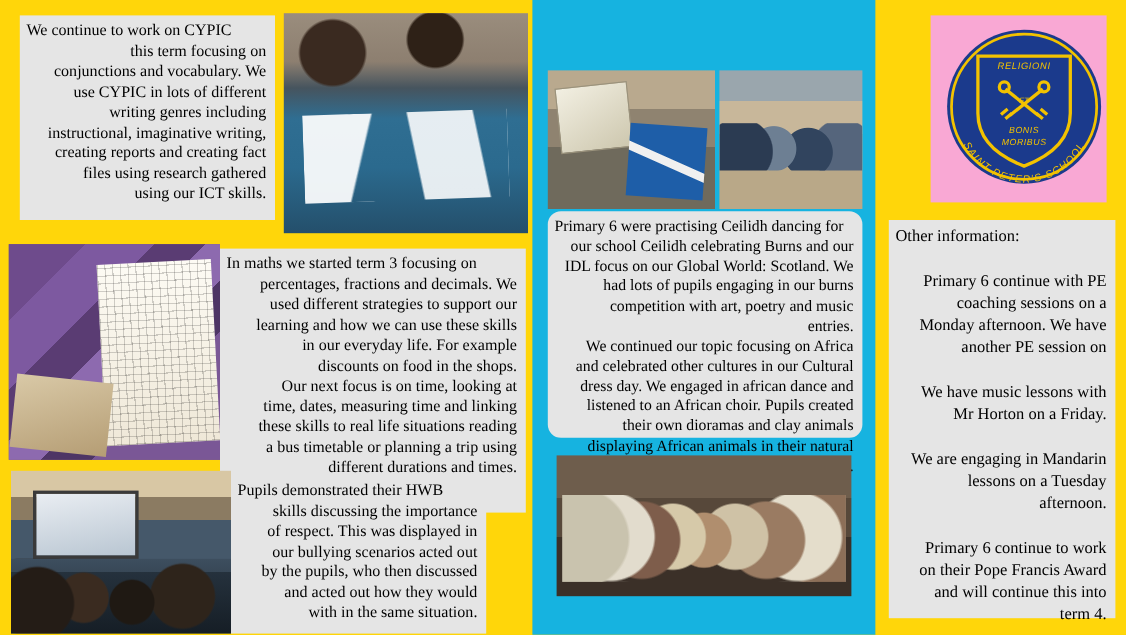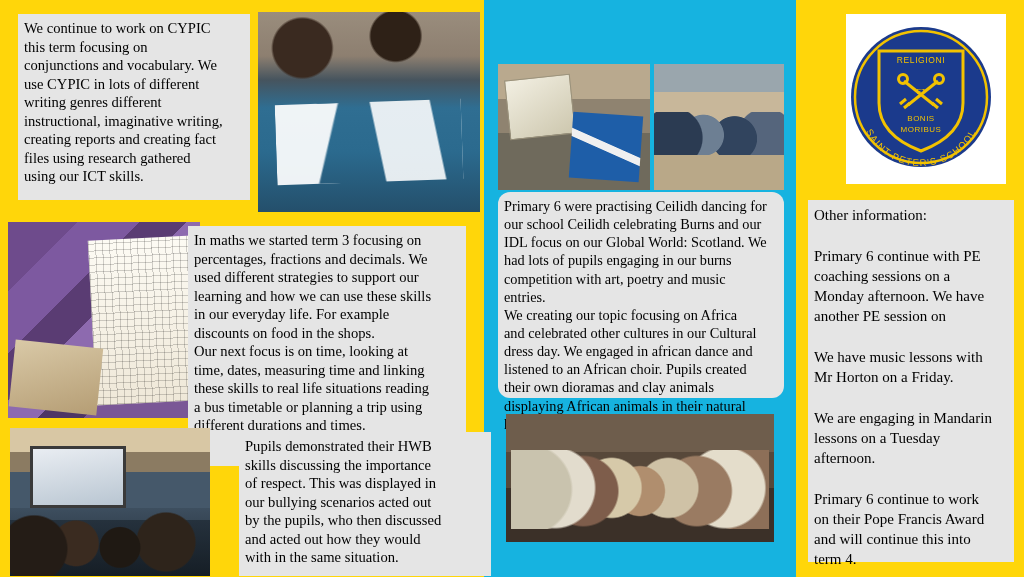--- a/index.html
+++ b/index.html
@@ -44,20 +44,21 @@
     box-sizing: border-box;
     padding: 6px 8px 6px 6px;
     line-height: 1.22;
     font-size: 14.6px;
   }
   .textbox p {
     margin: 0;
   }
   .textbox p + p {
     margin-top: 0.05em;
+    text-align: right;
   }
 
   
   .photo {
     position: absolute;
     overflow: hidden;
     background: #6b6b6b;
   }
   .photo .ph-inner {
     position: absolute;
@@ -193,24 +194,25 @@
       radial-gradient(circle at 50% 52%, #b08e6e 0 18%, transparent 19%),
       radial-gradient(circle at 61% 48%, #cfc2a6 0 18%, transparent 19%),
       radial-gradient(circle at 72% 52%, #9a7b62 0 18%, transparent 19%),
       radial-gradient(circle at 83% 48%, #e4ddcb 0 18%, transparent 19%),
       radial-gradient(circle at 94% 52%, #8d6f58 0 18%, transparent 19%);
   }
 
   
   .crest-box {
     position: absolute;
-    background: #ffffff;
+    background: #f9a8d4;
     display: flex;
     align-items: center;
-    justify-content: flex-start;
+    justify-content: flex-end;
+    font-style: italic;
   }
   .crest-svg { display: block; }
 
   .caption-ceilidh { font-size: 14.3px; border-radius: 12px; }
   .caption-other { font-size: 15px; line-height: 1.3; }
 </style>
 </head>
 <body>
 
 <div class="page">
@@ -221,50 +223,50 @@
 
   <div class="photo ph-classroom1" style="left:258px; top:12px; width:222px; height:200px;">
     <div class="ph-inner"></div>
   </div>
 
   <div class="textbox" style="left:18px; top:14px; width:232px; height:186px;">
     <p>We continue to work on CYPIC</p>
     <p>this term focusing on</p>
     <p>conjunctions and vocabulary. We</p>
     <p>use CYPIC in lots of different</p>
-    <p>writing genres different</p>
+    <p>writing genres including</p>
     <p>instructional, imaginative writing,</p>
     <p>creating reports and creating fact</p>
     <p>files using research gathered</p>
     <p>using our ICT skills.</p>
   </div>
 
   <div class="photo ph-maths" style="left:8px; top:222px; width:192px; height:196px;">
     <div class="ph-inner"></div>
   </div>
 
-  <div class="textbox" style="left:188px; top:226px; width:278px; height:240px;">
+  <div class="textbox" style="left:200px; top:226px; width:278px; height:240px;">
     <p>In maths we started term 3 focusing on</p>
     <p>percentages, fractions and decimals. We</p>
     <p>used different strategies to support our</p>
     <p>learning and how we can use these skills</p>
     <p>in our everyday life. For example</p>
     <p>discounts on food in the shops.</p>
     <p>Our next focus is on time, looking at</p>
     <p>time, dates, measuring time and linking</p>
     <p>these skills to real life situations reading</p>
     <p>a bus timetable or planning a trip using</p>
     <p>different durations and times.</p>
   </div>
 
   <div class="photo ph-hwb" style="left:10px; top:428px; width:200px; height:148px;">
     <div class="ph-inner"></div>
   </div>
 
-  <div class="textbox" style="left:210px; top:432px; width:252px; height:144px;margin-left:29px;">
+  <div class="textbox" style="left:210px; top:432px; width:232px; height:144px;">
     <p>Pupils demonstrated their HWB</p>
     <p>skills discussing the importance</p>
     <p>of respect. This was displayed in</p>
     <p>our bullying scenarios acted out</p>
     <p>by the pupils, who then discussed</p>
     <p>and acted out how they would</p>
     <p>with in the same situation.</p>
   </div>
 
   <div class="photo ph-dioramas" style="left:498px; top:64px; width:152px; height:126px;">
@@ -275,21 +277,21 @@
     <div class="ph-inner"></div>
   </div>
 
   <div class="textbox caption-ceilidh" style="left:498px; top:192px; width:286px; height:206px;">
     <p>Primary 6 were practising Ceilidh dancing for</p>
     <p>our school Ceilidh celebrating Burns and our</p>
     <p>IDL focus on our Global World: Scotland. We</p>
     <p>had lots of pupils engaging in our burns</p>
     <p>competition with art, poetry and music</p>
     <p>entries.</p>
-    <p>We creating our topic focusing on Africa</p>
+    <p>We continued our topic focusing on Africa</p>
     <p>and celebrated other cultures in our Cultural</p>
     <p>dress day. We engaged in african dance and</p>
     <p>listened to an African choir. Pupils created</p>
     <p>their own dioramas and clay animals</p>
     <p>displaying African animals in their natural</p>
     <p>habitats.</p>
   </div>
 
   <div class="photo ph-group" style="left:506px; top:414px; width:268px; height:128px;">
     <div class="ph-inner"></div>

